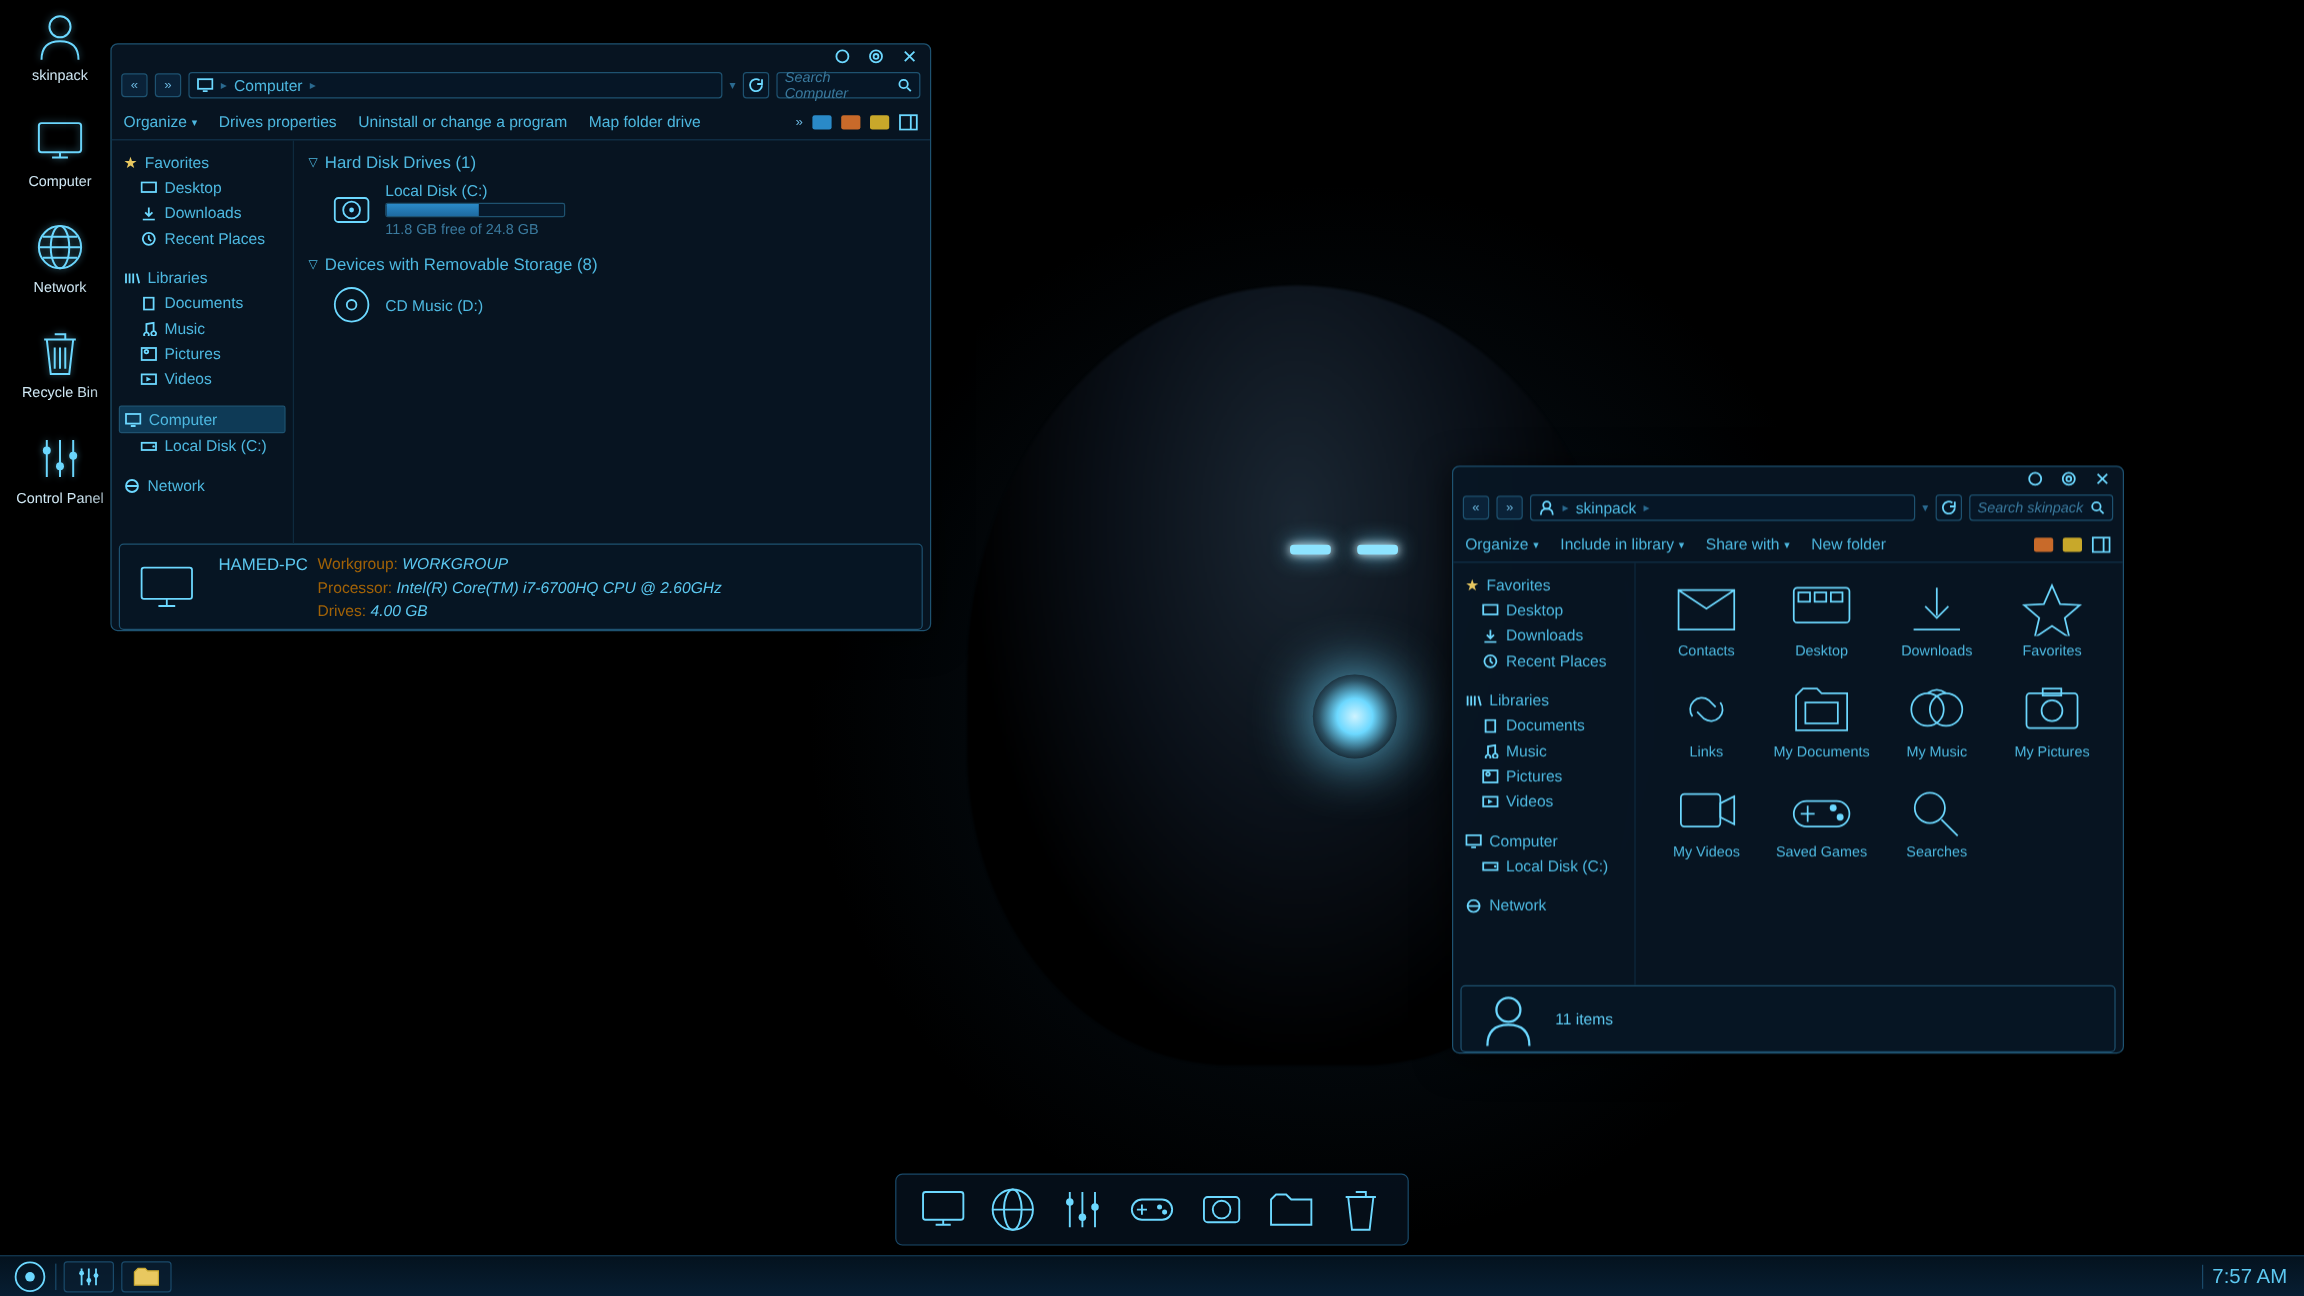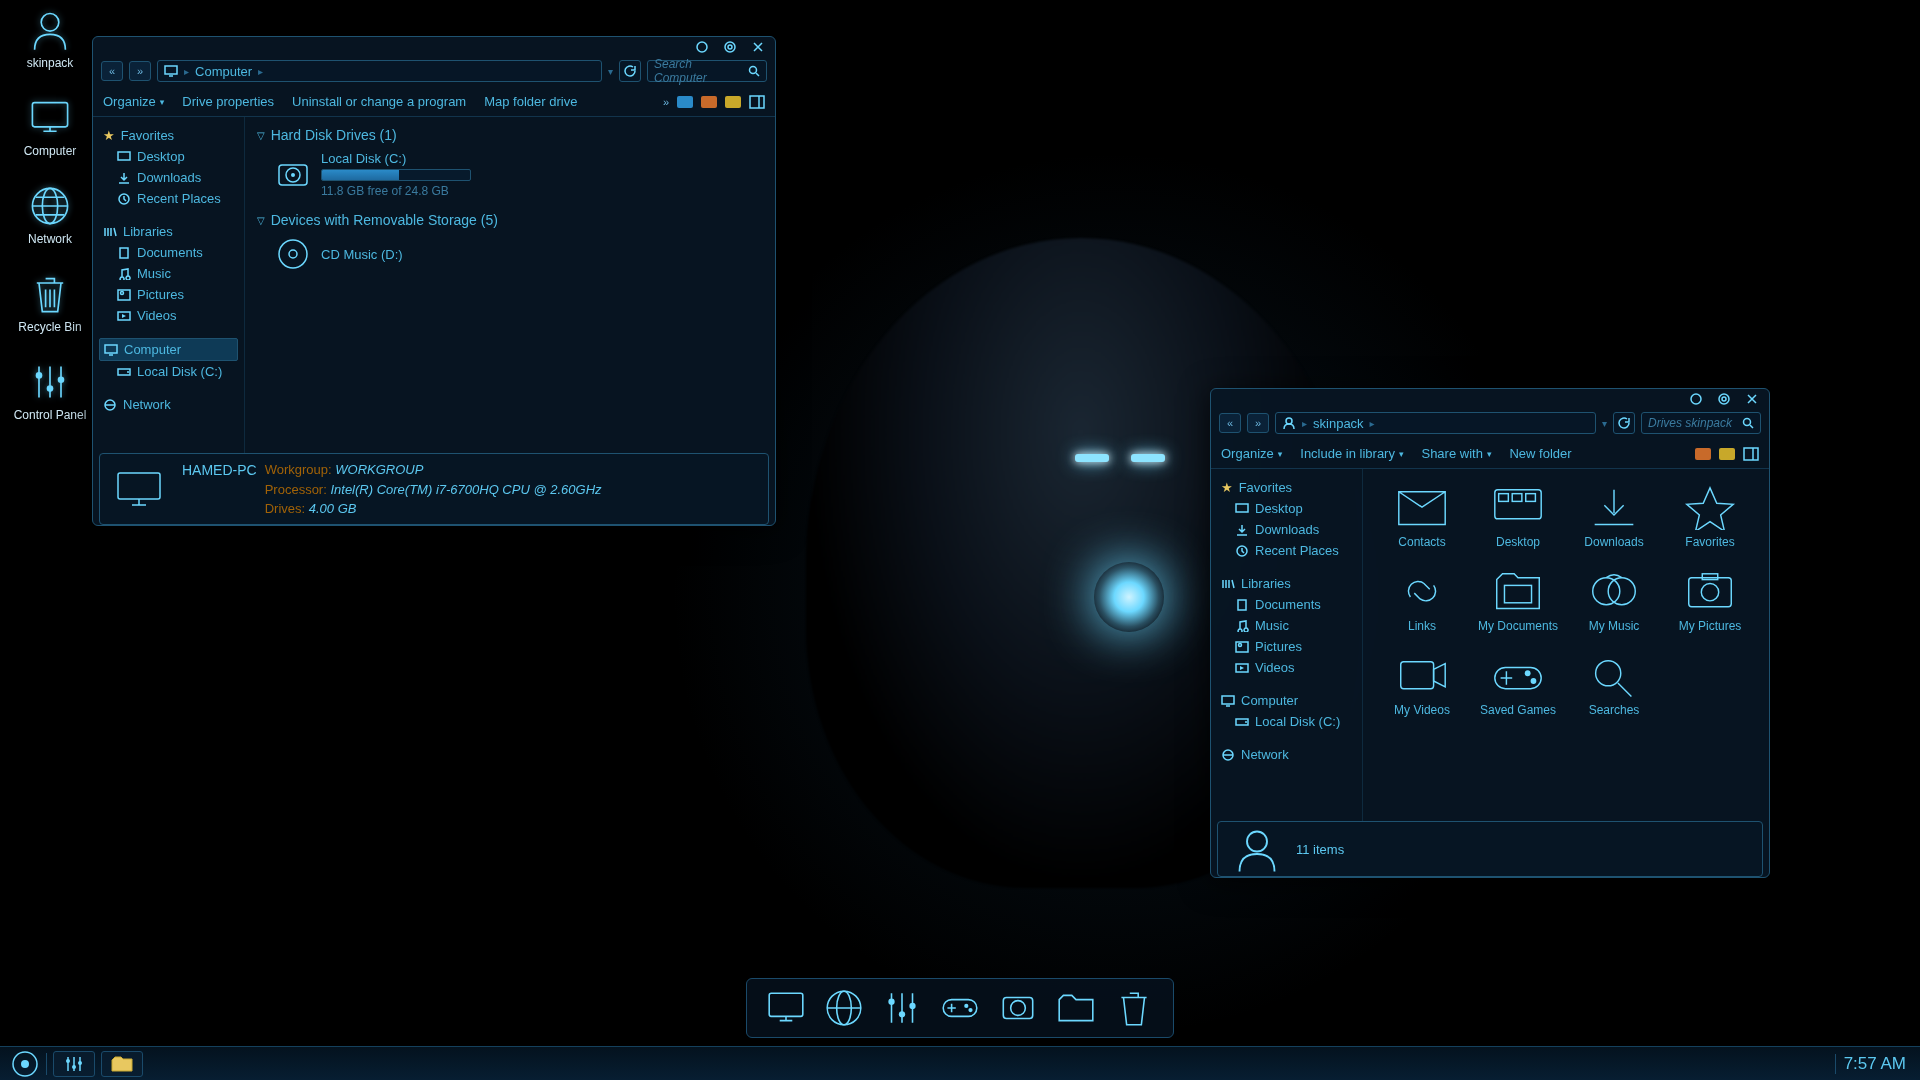--- a/index.html
+++ b/index.html
@@ -202,21 +202,21 @@
           <circle class="glow" cx="5" cy="5" r="3.5"></circle>
           <path class="glow" d="M8 8 l3 3"></path>
         </svg>
     </div>
   </div>
   <div class="toolbar">
     <div class="toolbar-item">
         <span>Organize</span>
         <span class="dd">▾</span>
       </div>
-    <div class="toolbar-item">Drive properties</div>
+    <div class="toolbar-item">Drives properties</div>
     <div class="toolbar-item">Uninstall or change a program</div>
     <div class="toolbar-item">Map folder drive</div>
     <div class="toolbar-right">
       <span style="color:#6cb8e0;font-size:11px">»</span>
       <div class="sq" style="background:#2a8ac8"></div>
       <div class="sq" style="background:#c86a2a"></div>
       <div class="sq" style="background:#c8a82a"></div>
       <svg width="16" height="14" viewBox="0 0 16 14">
           <rect class="glow" x="1" y="1" width="14" height="12"></rect>
           <path class="glow" d="M10 1 v12"></path>
@@ -326,21 +326,21 @@
         <div class="drive-info">
           <div class="drive-name">Local Disk (C:)</div>
           <div class="drive-bar">
               <div class="drive-bar-fill" style="width:52%"></div>
             </div>
           <div class="drive-free">11.8 GB free of 24.8 GB</div>
         </div>
       </div>
       <div class="section-head">
           <span class="tri">▽</span>
-          <span>Devices with Removable Storage (5)</span>
+          <span>Devices with Removable Storage (8)</span>
         </div>
       <div class="drive">
         <div class="drive-icon">
             <svg viewBox="0 0 36 36">
               <circle class="glow" cx="18" cy="18" r="14"></circle>
               <circle class="glow" cx="18" cy="18" r="4"></circle>
             </svg>
           </div>
         <div class="drive-info">
           <div class="drive-name">CD Music (D:)</div>
@@ -397,21 +397,21 @@
       <span class="seg">skinpack</span>
       <span class="arrow">▸</span>
     </div>
     <span style="font-size:10px;color:#2a6a90">▾</span>
     <div class="refreshbtn">
         <svg width="14" height="14" viewBox="0 0 14 14">
           <path class="glow" d="M12 7 a5 5 0 1 1 -2 -4 M12 2 v4 h-4"></path>
         </svg>
       </div>
     <div class="searchbox">
-      <span>Drives skinpack</span>
+      <span>Search skinpack</span>
       <svg width="12" height="12" viewBox="0 0 12 12">
           <circle class="glow" cx="5" cy="5" r="3.5"></circle>
           <path class="glow" d="M8 8 l3 3"></path>
         </svg>
     </div>
   </div>
   <div class="toolbar">
     <div class="toolbar-item">
         <span>Organize</span>
         <span class="dd">▾</span>

